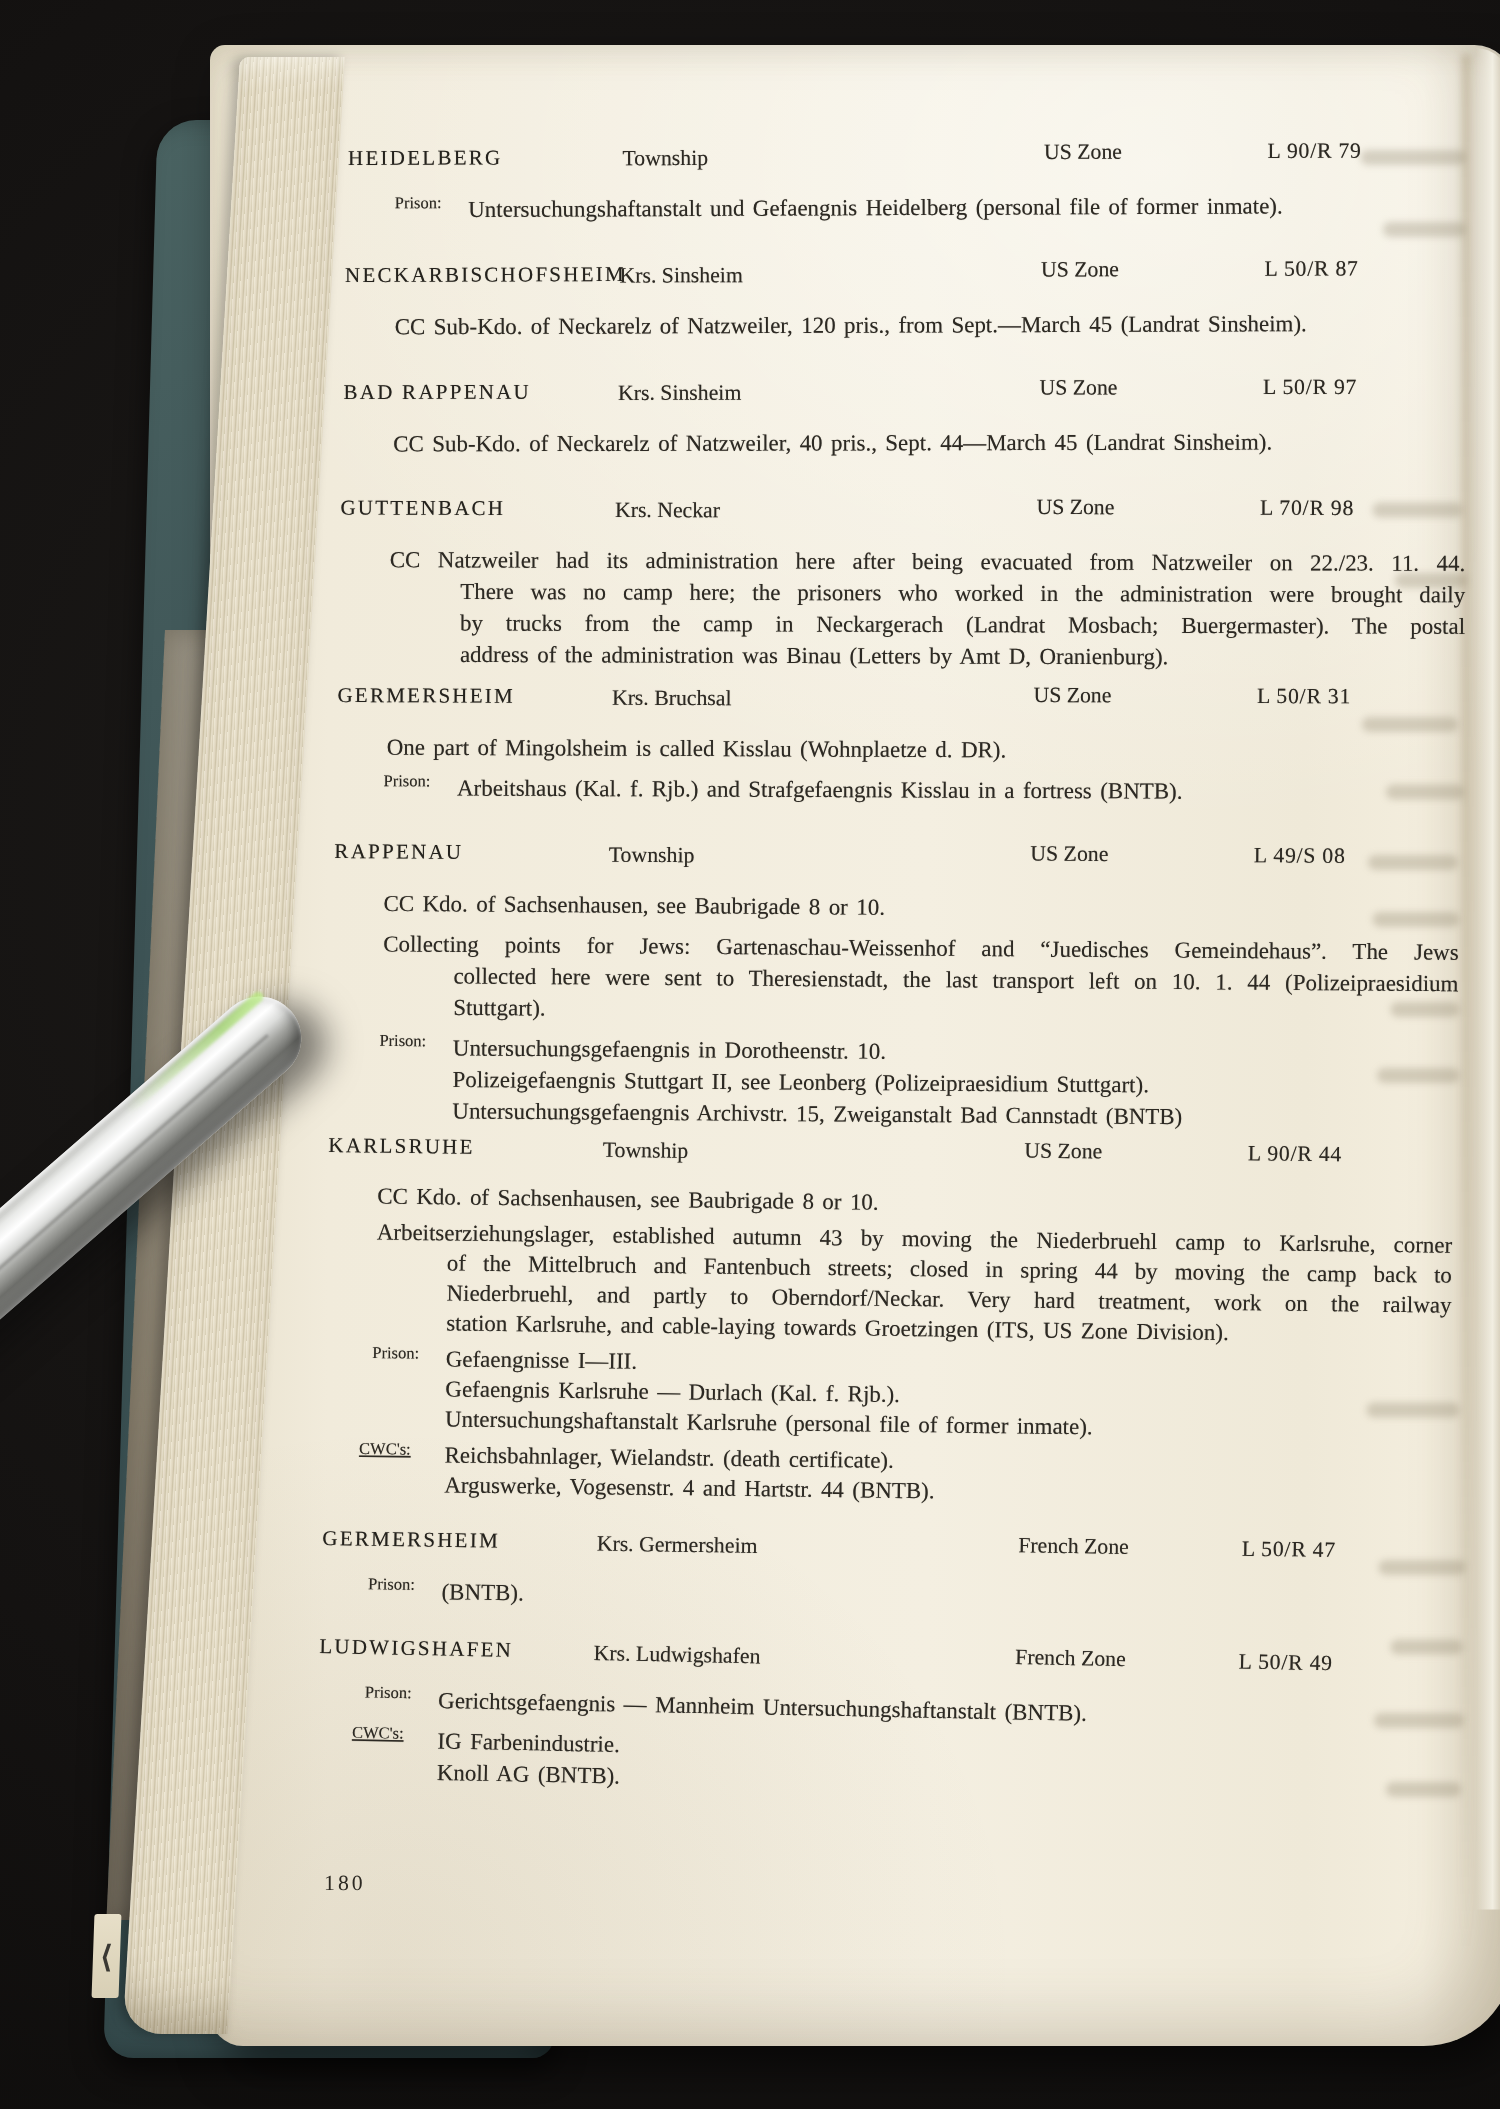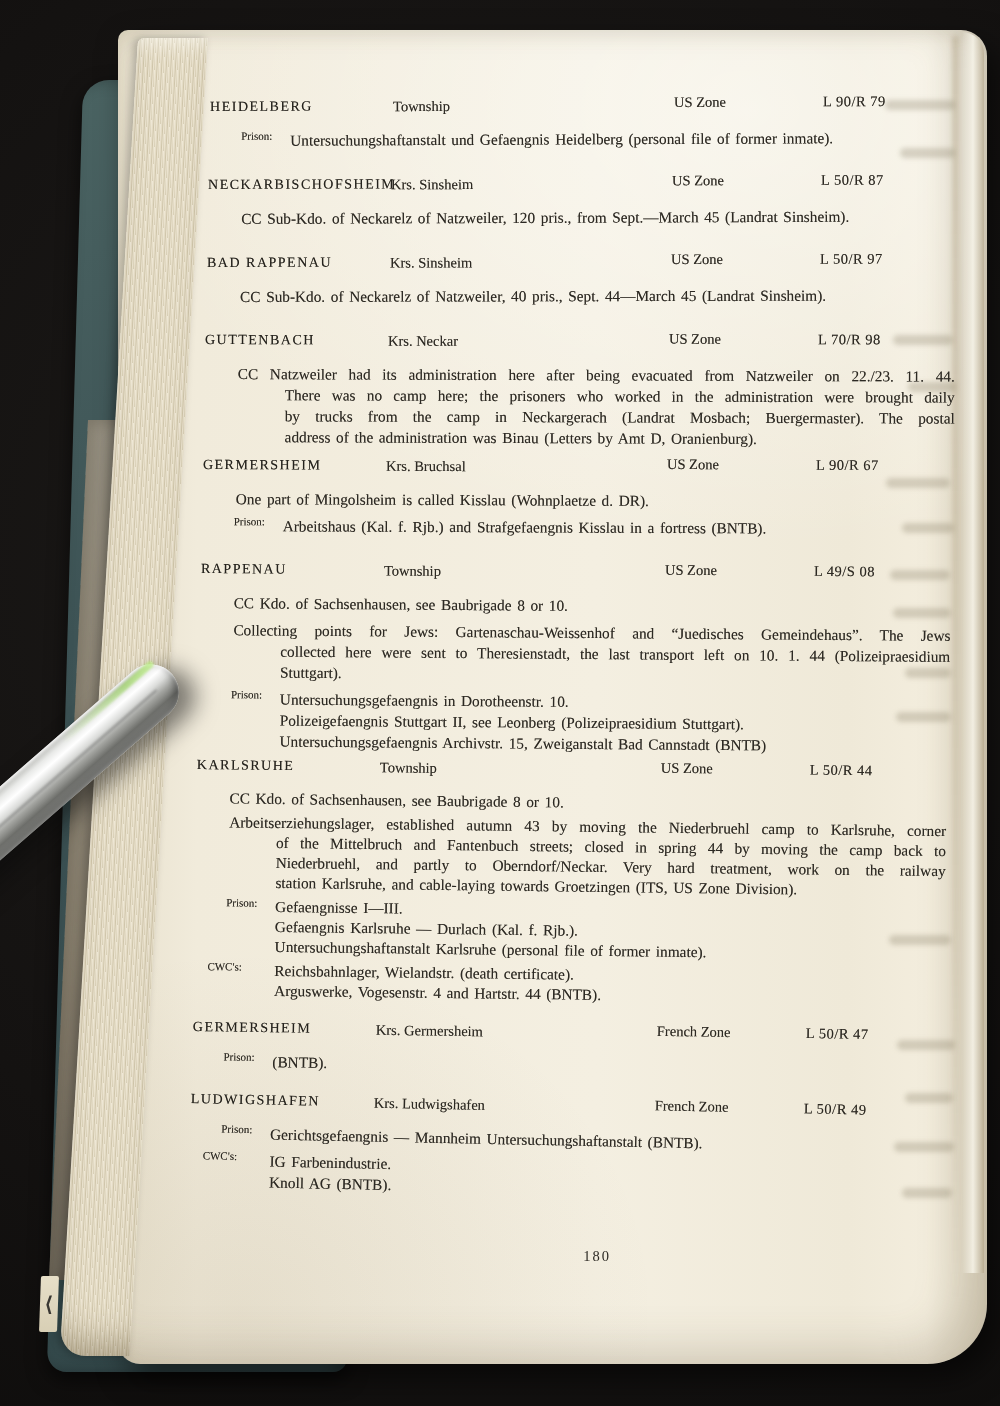--- a/index.html
+++ b/index.html
@@ -1,21 +1,21 @@
 <!DOCTYPE html>
 <html><head>
 <meta charset="utf-8">
 <style>
   html,body{margin:0;padding:0;}
   body{
     width:1000px;height:1406px;overflow:hidden;position:relative;
     background:radial-gradient(130% 90% at 50% 40%, #1d1b19 0%, #141211 55%, #0b0a09 100%);
     font-family:"Liberation Serif", serif;
   }
-  .scene{position:absolute;inset:0;}
+  .scene{position:absolute;inset:0;margin-left:22px;}
 
   
   .cover{
     position:absolute;left:83px;top:80px;width:300px;height:1292px;z-index:1;
     background:linear-gradient(160deg,#4a6362 0%,#3d5355 40%,#324749 100%);
     border-radius:26px 8px 14px 20px;
     transform:skewX(-1.6deg);transform-origin:top left;
     box-shadow:inset -10px 0 16px rgba(0,0,0,.28), 0 8px 20px rgba(0,0,0,.6);
   }
   .board{
@@ -80,38 +80,38 @@
   .entry{position:absolute;width:750px;color:#2c2923;transform-origin:0 0;
          text-shadow:0 0 .5px rgba(45,40,30,.5);}
   .heading{position:relative;height:20px;margin-bottom:11px;}
   .ename{position:absolute;left:0;font-size:14px;letter-spacing:1.5px;color:#24221d;}
   .etype{position:absolute;left:183px;font-size:14.5px;}
   .ezone{position:absolute;left:464px;top:-3px;font-size:14.5px;}
   .ecode{position:absolute;left:613px;top:-3px;font-size:14.5px;letter-spacing:.5px;}
   .block{position:relative;margin-top:6px;}
   .bcontent{margin-left:80px;}
   .blabel{position:absolute;left:31px;top:0;font-size:11px;}
-  .blabel.cwc{left:13px;}
+  .blabel.cwc{left:23px;text-decoration:underline;}
   .line{line-height:21px;min-height:21px;white-space:nowrap;font-size:15.3px;word-spacing:1.8px;}
   .para .line:first-child{margin-left:-47px;}
   .just .line:not(:last-child){text-align:justify;text-align-last:justify;}
 
   .e0{left:92px;top:69px;transform:rotate(-.25deg);}
   .e1{left:90px;top:147px;transform:rotate(-.2deg);}
   .e2{left:89px;top:225px;transform:rotate(-.12deg);}
   .e3{left:87px;top:302px;transform:rotate(.2deg);}
   .e4{left:85px;top:427px;transform:rotate(.25deg);}
   .e5{left:83px;top:531px;transform:rotate(.45deg);}
   .e6{left:79px;top:727px;transform:rotate(.7deg);}
   .e7{left:75px;top:989px;transform:rotate(.85deg);}
   .e8{left:73px;top:1061px;transform:rotate(1.15deg);}
   .e6 .line{line-height:20px;min-height:20px;}
   .e6 .block{margin-top:4px;}
 
-  .pagenum{position:absolute;left:104px;top:1218px;width:750px;text-align:center;
+  .pagenum{position:absolute;left:76px;top:1218px;width:750px;
            font-size:14.5px;letter-spacing:2px;color:#2c2923;}
 </style>
 </head>
 <body>
 
 <div class="scene">
   <div class="cover"></div>
   <div class="board"></div>
   <div class="page">
 
@@ -186,21 +186,21 @@
               <div class="line">by trucks from the camp in Neckargerach (Landrat Mosbach; Buergermaster).  The postal</div>
               <div class="line">address of the administration was Binau (Letters by Amt D, Oranienburg).</div>
             </div>
           </div>
         </div>
         <div class="entry e4">
           <div class="heading">
             <span class="ename">GERMERSHEIM</span>
             <span class="etype">Krs. Bruchsal</span>
             <span class="ezone">US Zone</span>
-            <span class="ecode">L 90/R 67</span>
+            <span class="ecode">L 50/R 31</span>
           </div>
           <div class="block para">
             <div class="bcontent">
               <div class="line">One part of Mingolsheim is called Kisslau (Wohnplaetze d. DR).</div>
             </div>
           </div>
           <div class="block labeled">
             <span class="blabel">Prison:</span>
             <div class="bcontent">
               <div class="line">Arbeitshaus (Kal. f. Rjb.) and Strafgefaengnis Kisslau in a fortress (BNTB).</div>
@@ -233,21 +233,21 @@
               <div class="line">Polizeigefaengnis Stuttgart II, see Leonberg (Polizeipraesidium Stuttgart).</div>
               <div class="line">Untersuchungsgefaengnis Archivstr. 15, Zweiganstalt Bad Cannstadt (BNTB)</div>
             </div>
           </div>
         </div>
         <div class="entry e6">
           <div class="heading">
             <span class="ename">KARLSRUHE</span>
             <span class="etype">Township</span>
             <span class="ezone">US Zone</span>
-            <span class="ecode">L 50/R 44</span>
+            <span class="ecode">L 90/R 44</span>
           </div>
           <div class="block para">
             <div class="bcontent">
               <div class="line">CC Kdo. of Sachsenhausen, see Baubrigade 8 or 10.</div>
             </div>
           </div>
           <div class="block para just">
             <div class="bcontent">
               <div class="line">Arbeitserziehungslager, established autumn 43 by moving the Niederbruehl camp to Karlsruhe, corner</div>
               <div class="line">of the Mittelbruch and Fantenbuch streets; closed in spring 44 by moving the camp back to</div>

